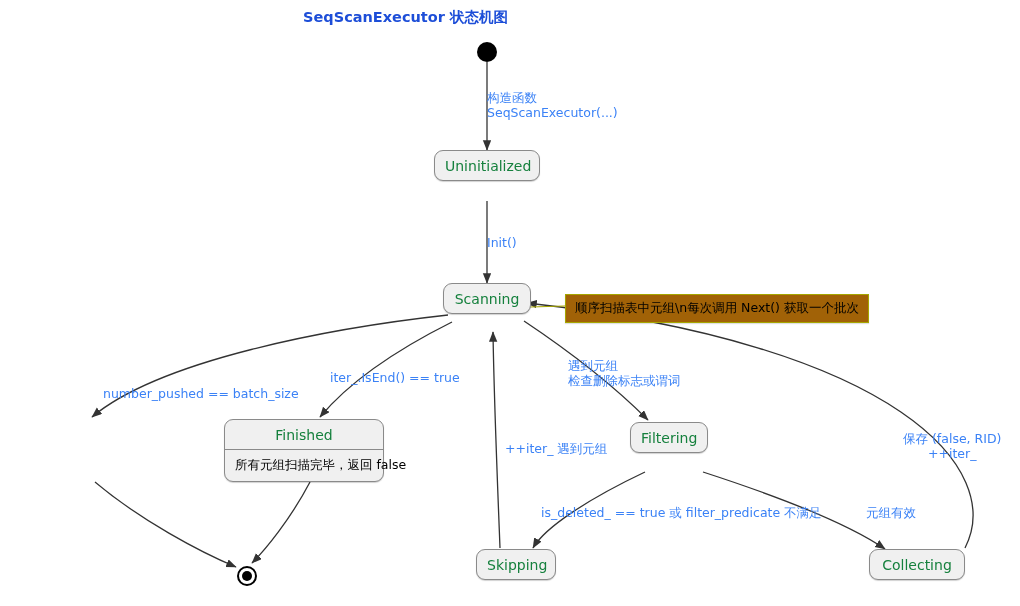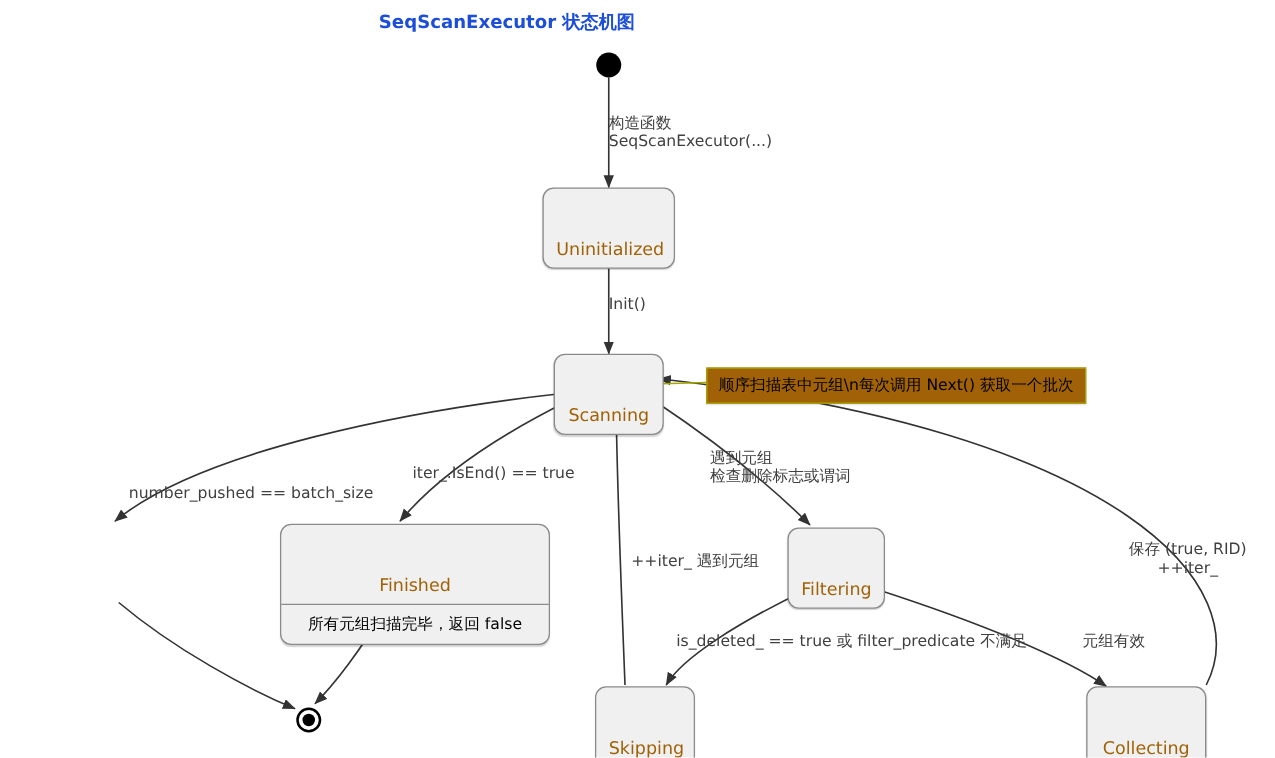--- a/index.html
+++ b/index.html
@@ -40,40 +40,39 @@
     position: absolute;
     box-sizing: border-box;
     background: #f0f0f0;
     border: 1px solid #8a8a8a;
     border-radius: 9px;
     box-shadow: 0 1px 1px rgba(0,0,0,0.18);
   }
   .state-title {
     text-align: center;
     font-size: 14px;
-    color: #a16207;
+    color: #15803d;
     padding: 7px 10px 6px 10px;
     white-space: nowrap;
-    margin-top: 34px;
   }
   .state-sep {
     height: 1px;
     background: #8a8a8a;
   }
   .state-desc {
     text-align: center;
     font-size: 12.5px;
     color: #000000;
     padding: 7px 10px 7px 10px;
     white-space: nowrap;
   }
   .edge-label {
     position: absolute;
     font-size: 12.5px;
-    color: #404040;
+    color: #3b82f6;
     white-space: pre;
     line-height: 15px;
   }
   .note {
     position: absolute;
     box-sizing: border-box;
     background: #a16207;
     border: 1px solid #a6a600;
     font-size: 12.5px;
     color: #000000;
@@ -143,21 +142,21 @@
 
   <div class="state-node" style="left:434px; top:150px; width:106px;">
     <div class="state-title">Uninitialized</div>
   </div>
 
   <div class="state-node" style="left:443px; top:283px; width:88px;">
     <div class="state-title">Scanning</div>
   </div>
 
 
-  <div class="state-node" style="left:224px; top:419px; width:216px;">
+  <div class="state-node" style="left:224px; top:419px; width:160px;">
     <div class="state-title">Finished</div>
     <div class="state-sep"></div>
     <div class="state-desc">所有元组扫描完毕，返回 false</div>
   </div>
 
   <div class="state-node" style="left:630px; top:422px; width:78px;">
     <div class="state-title">Filtering</div>
   </div>
 
   <div class="state-node" style="left:476px; top:549px; width:80px;">
@@ -175,16 +174,16 @@
   <div class="edge-label" style="left:487px; top:90px;">构造函数
 SeqScanExecutor(...)</div>
   <div class="edge-label" style="left:487px; top:235px;">Init()</div>
   <div class="edge-label" style="left:103px; top:370px;margin-top:16px;">number_pushed == batch_size</div>
   <div class="edge-label" style="left:330px; top:370px;">iter_.IsEnd() == true</div>
   <div class="edge-label" style="left:568px; top:358px;">遇到元组
 检查删除标志或谓词</div>
   <div class="edge-label" style="left:505px; top:441px;">++iter_ 遇到元组</div>
   <div class="edge-label" style="left:541px; top:505px;">is_deleted_ == true 或 filter_predicate 不满足</div>
   <div class="edge-label" style="left:866px; top:505px;">元组有效</div>
-  <div class="edge-label" style="left:903px; top:431px; text-align:center;">保存 (true, RID)
+  <div class="edge-label" style="left:903px; top:431px; text-align:center;">保存 (false, RID)
 ++iter_</div>
 
 </div>
 
 </body></html>

